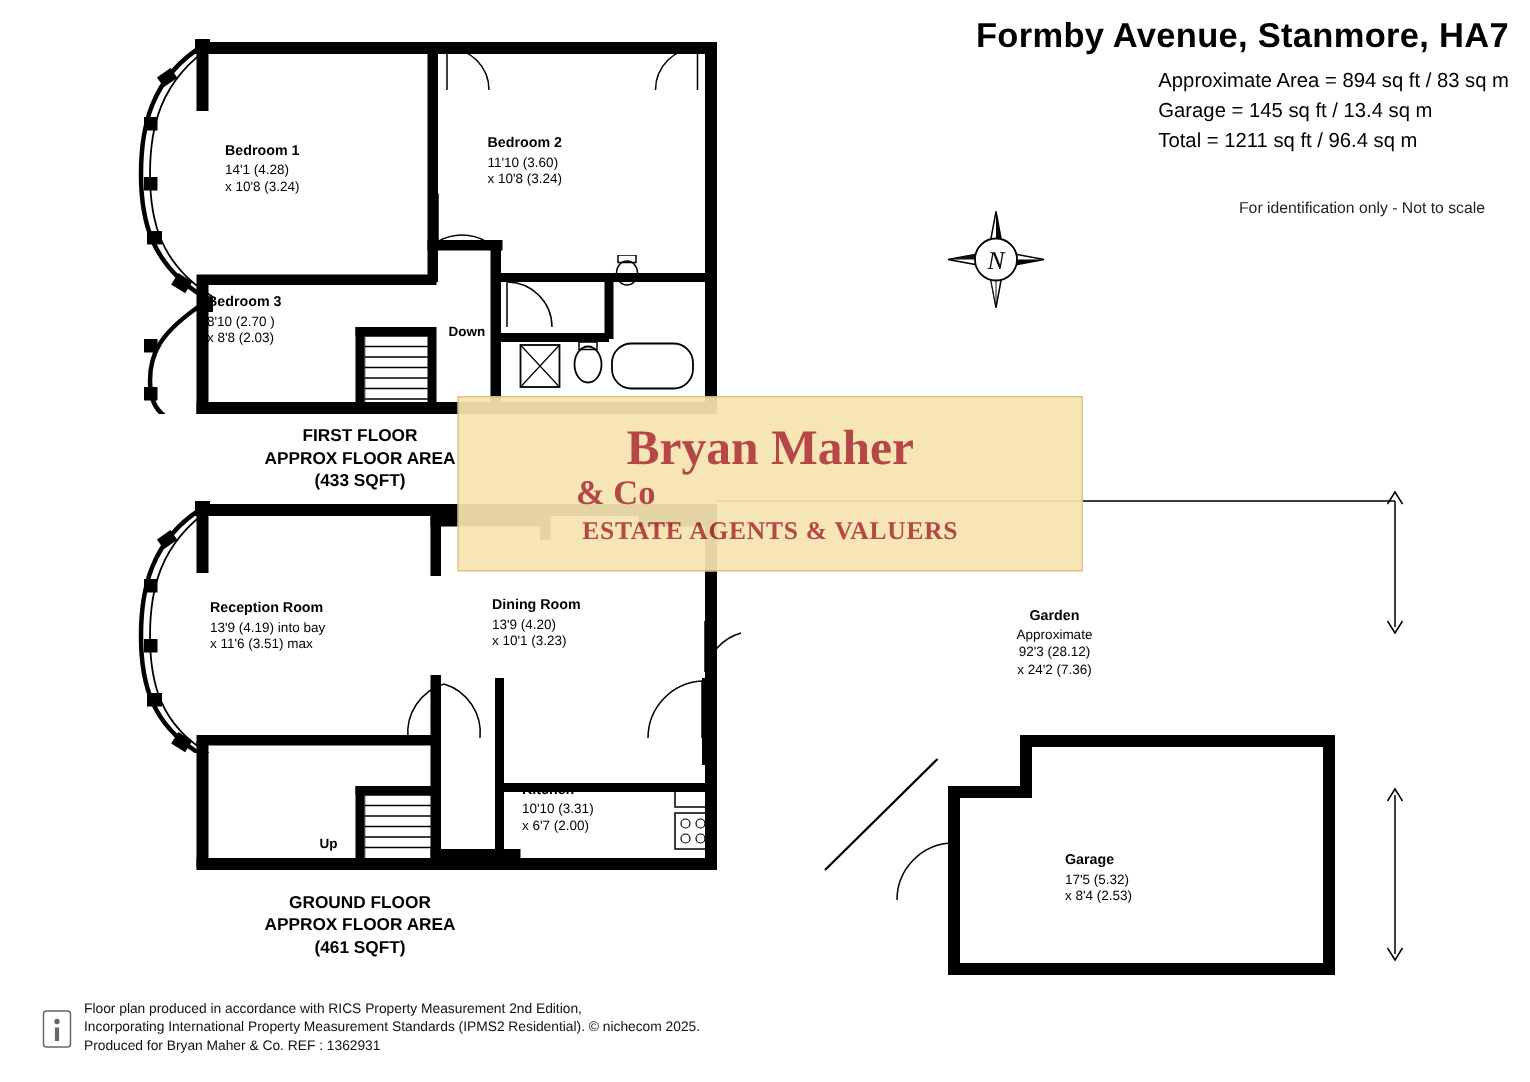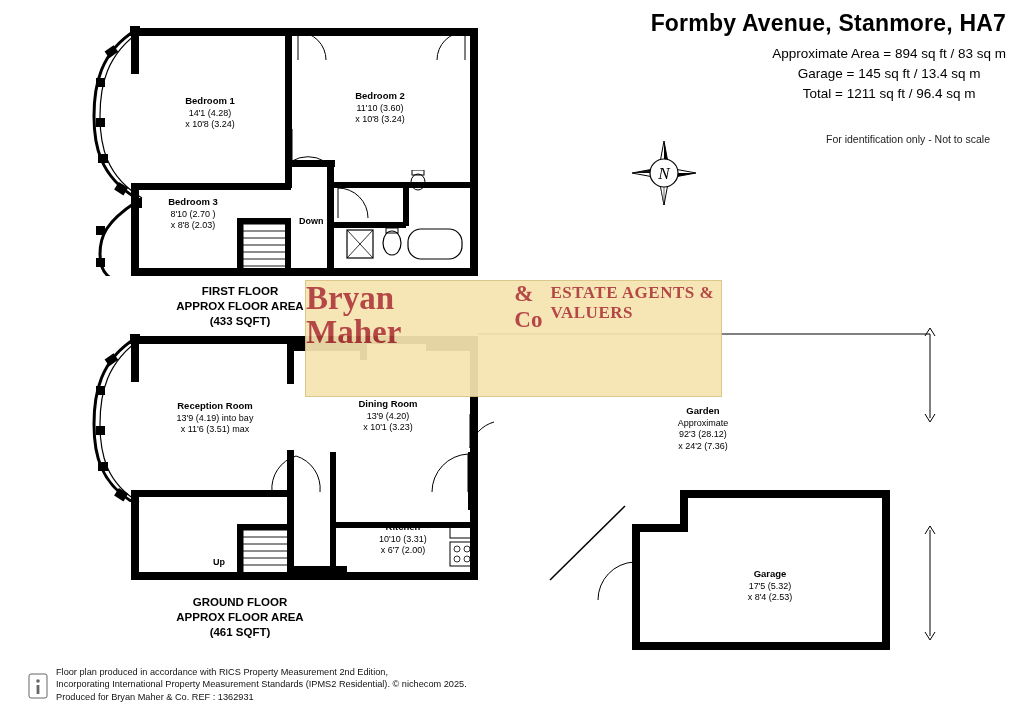--- a/index.html
+++ b/index.html
@@ -10,38 +10,38 @@
   }
   .canvas{position:absolute;inset:0;}
   
   .title{
     position:absolute;right:14px;top:10px;
     font-size:23px;font-weight:bold;letter-spacing:.2px;
     font-family:"Liberation Sans", sans-serif;
     text-align:right;white-space:nowrap;
   }
   .areas{
-    position:absolute;right:14px;top:44px;text-align:center;
+    position:absolute;right:14px;top:44px;text-align:left;
     font-size:13.5px;line-height:20px;margin-left:16px;
   }
   .disclaimer{
     position:absolute;right:30px;top:133px;text-align:right;
     font-size:10.5px;color:#222;
   }
   
   .wall{position:absolute;background:#000;}
-  .lbl{position:absolute;text-align:center;font-size:9px;line-height:11.5px;}
+  .lbl{position:absolute;font-size:9px;line-height:11.5px;}
   .lbl .nm{font-weight:bold;font-size:9.5px;display:block;margin-bottom:1px;}
   .floorlbl{position:absolute;text-align:center;font-weight:bold;font-size:11.5px;line-height:15px;}
   .smalltxt{position:absolute;font-size:9px;font-weight:bold;}
   
   .wm{
-    position:absolute;left:305px;top:280px;width:415px;height:115px;
+    position:absolute;left:305px;top:264px;width:415px;height:115px;
     background:#f6e5b1;border:1px solid #d8c483;
-    display:flex;flex-direction:row;justify-content:center;
+    display:flex;flex-direction:column;align-items:center;justify-content:center;
     color:#b03a3a;font-family:"Liberation Serif", serif;
     opacity:.93;
   }
   .wm .w1{font-size:33px;font-weight:bold;line-height:34px;}
   .wm .w2{font-size:23px;font-weight:bold;line-height:26px;align-self:flex-start;margin-left:78px;}
   .wm .w3{font-size:17px;font-weight:bold;letter-spacing:.5px;margin-top:2px;}
   
   .compass{position:absolute;left:626px;top:135px;width:76px;height:76px;}
   
   .footer{

